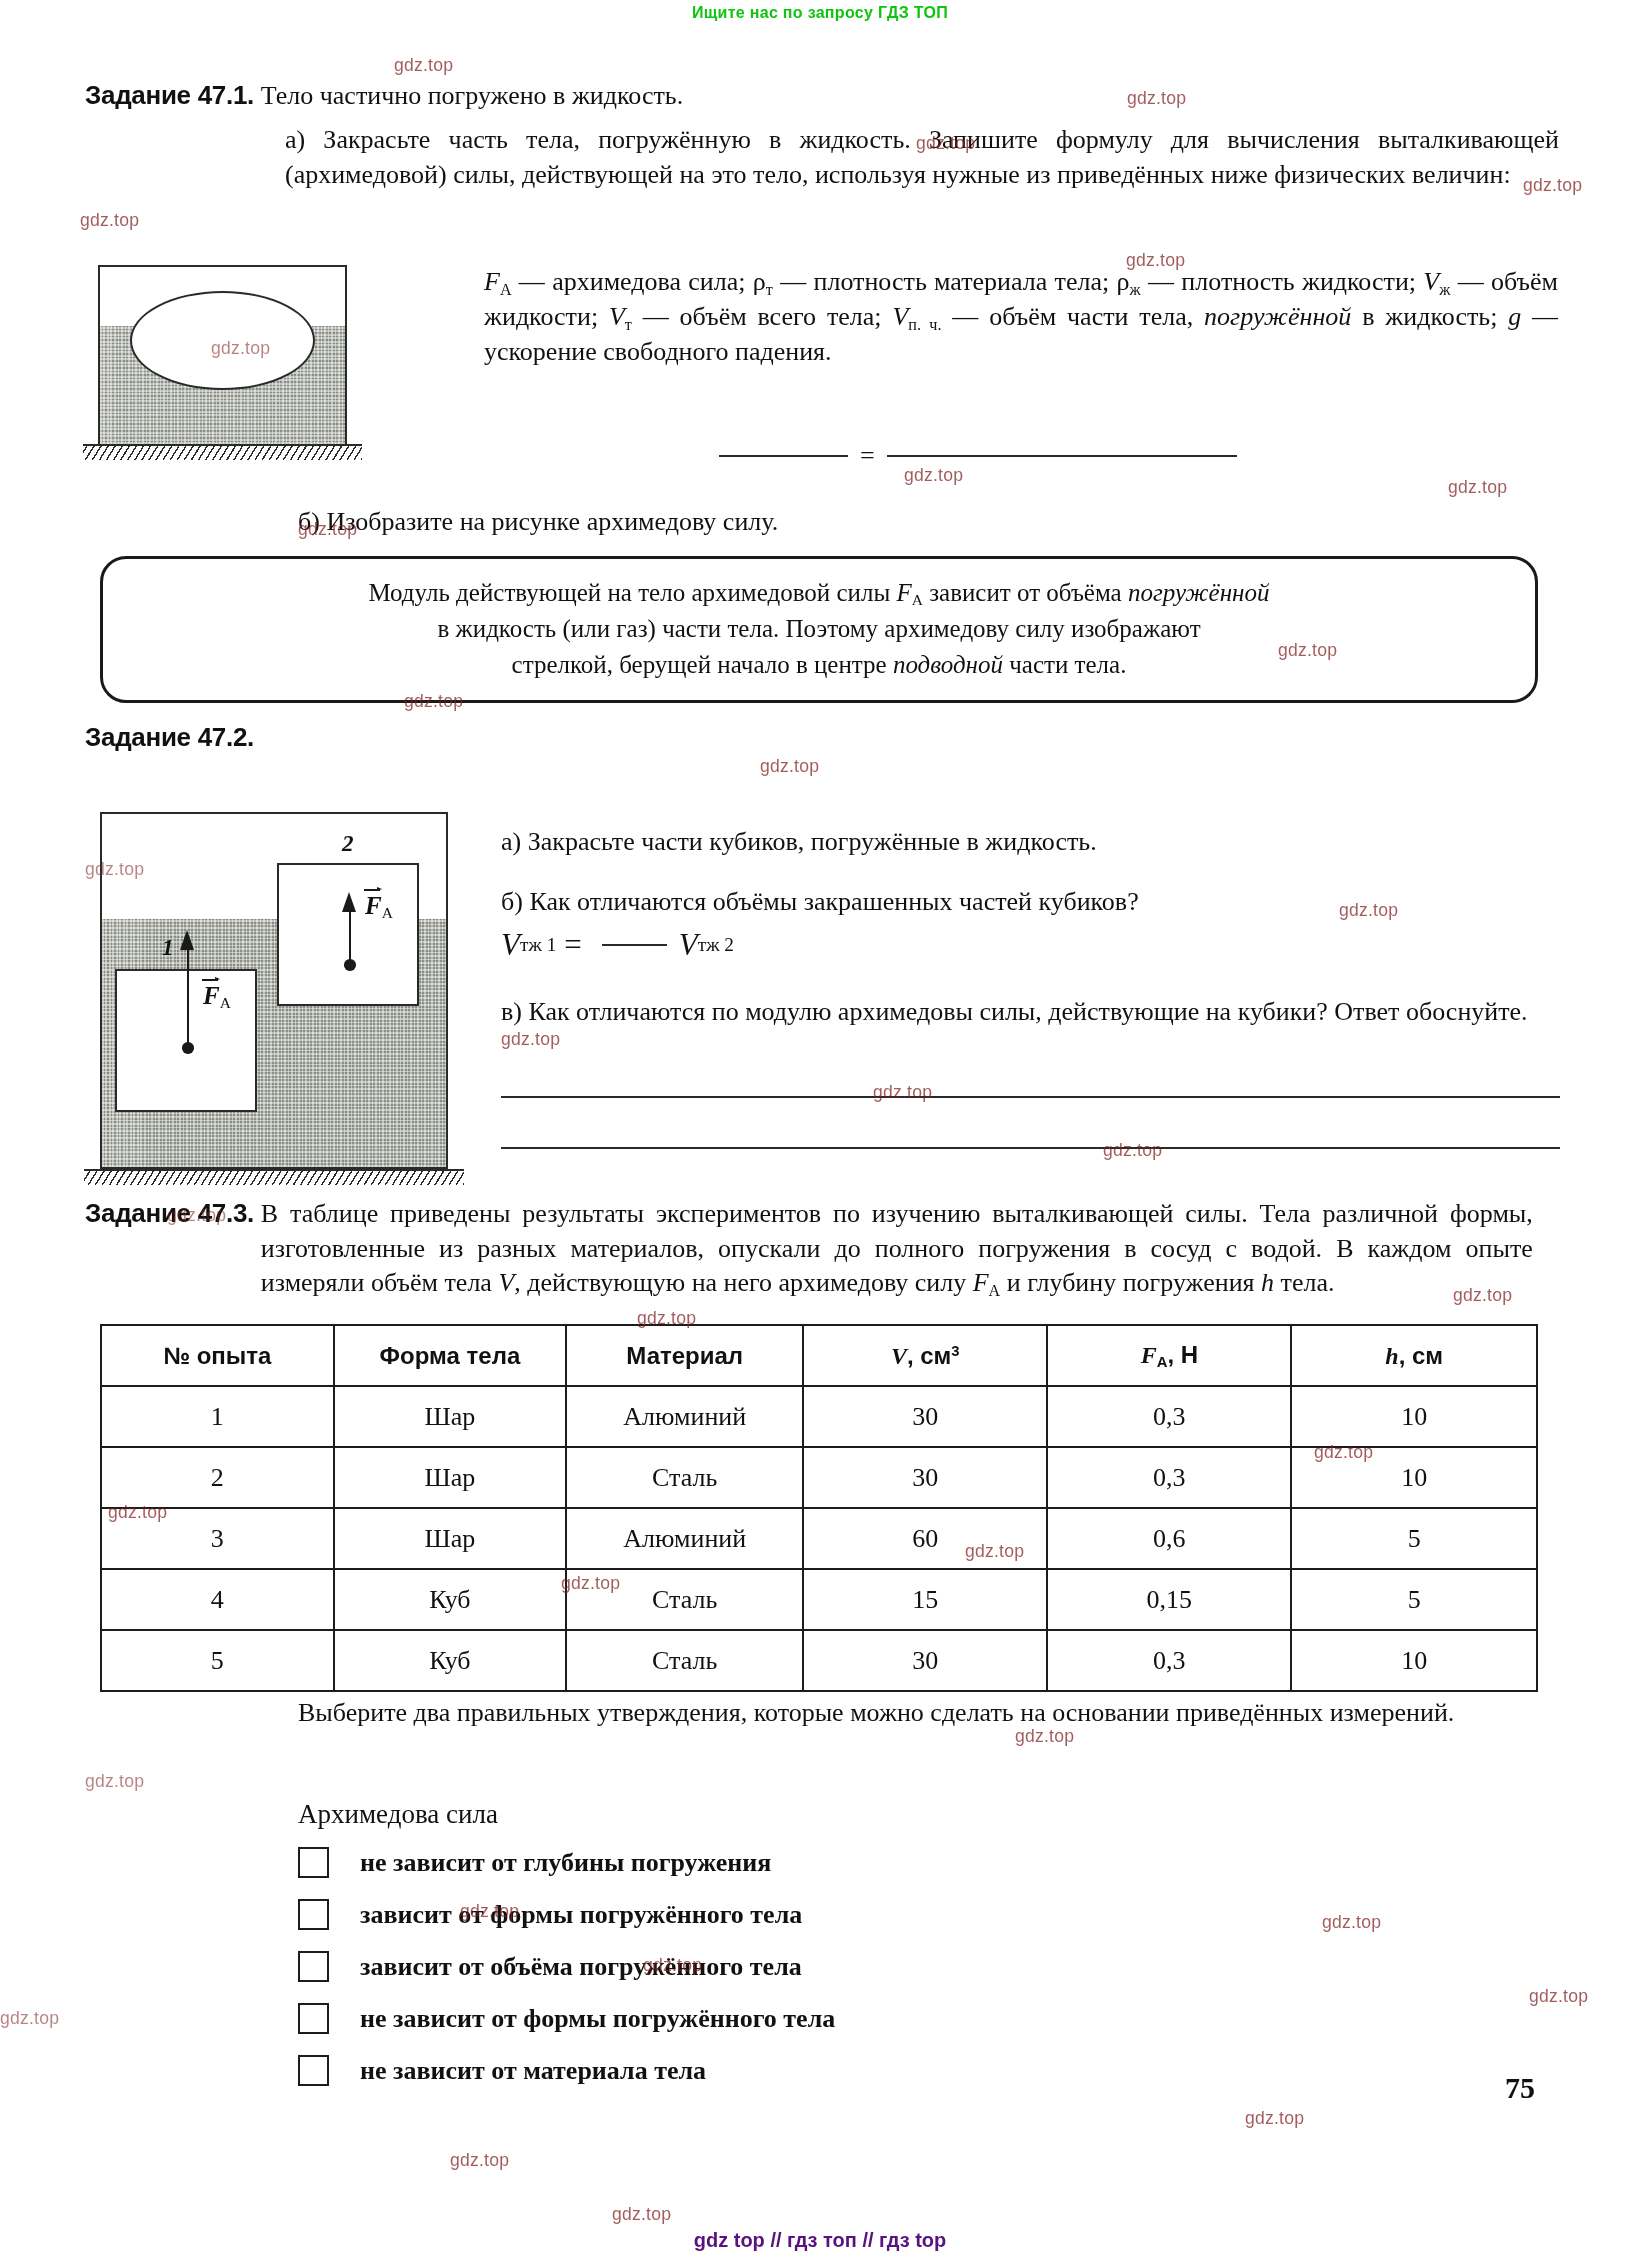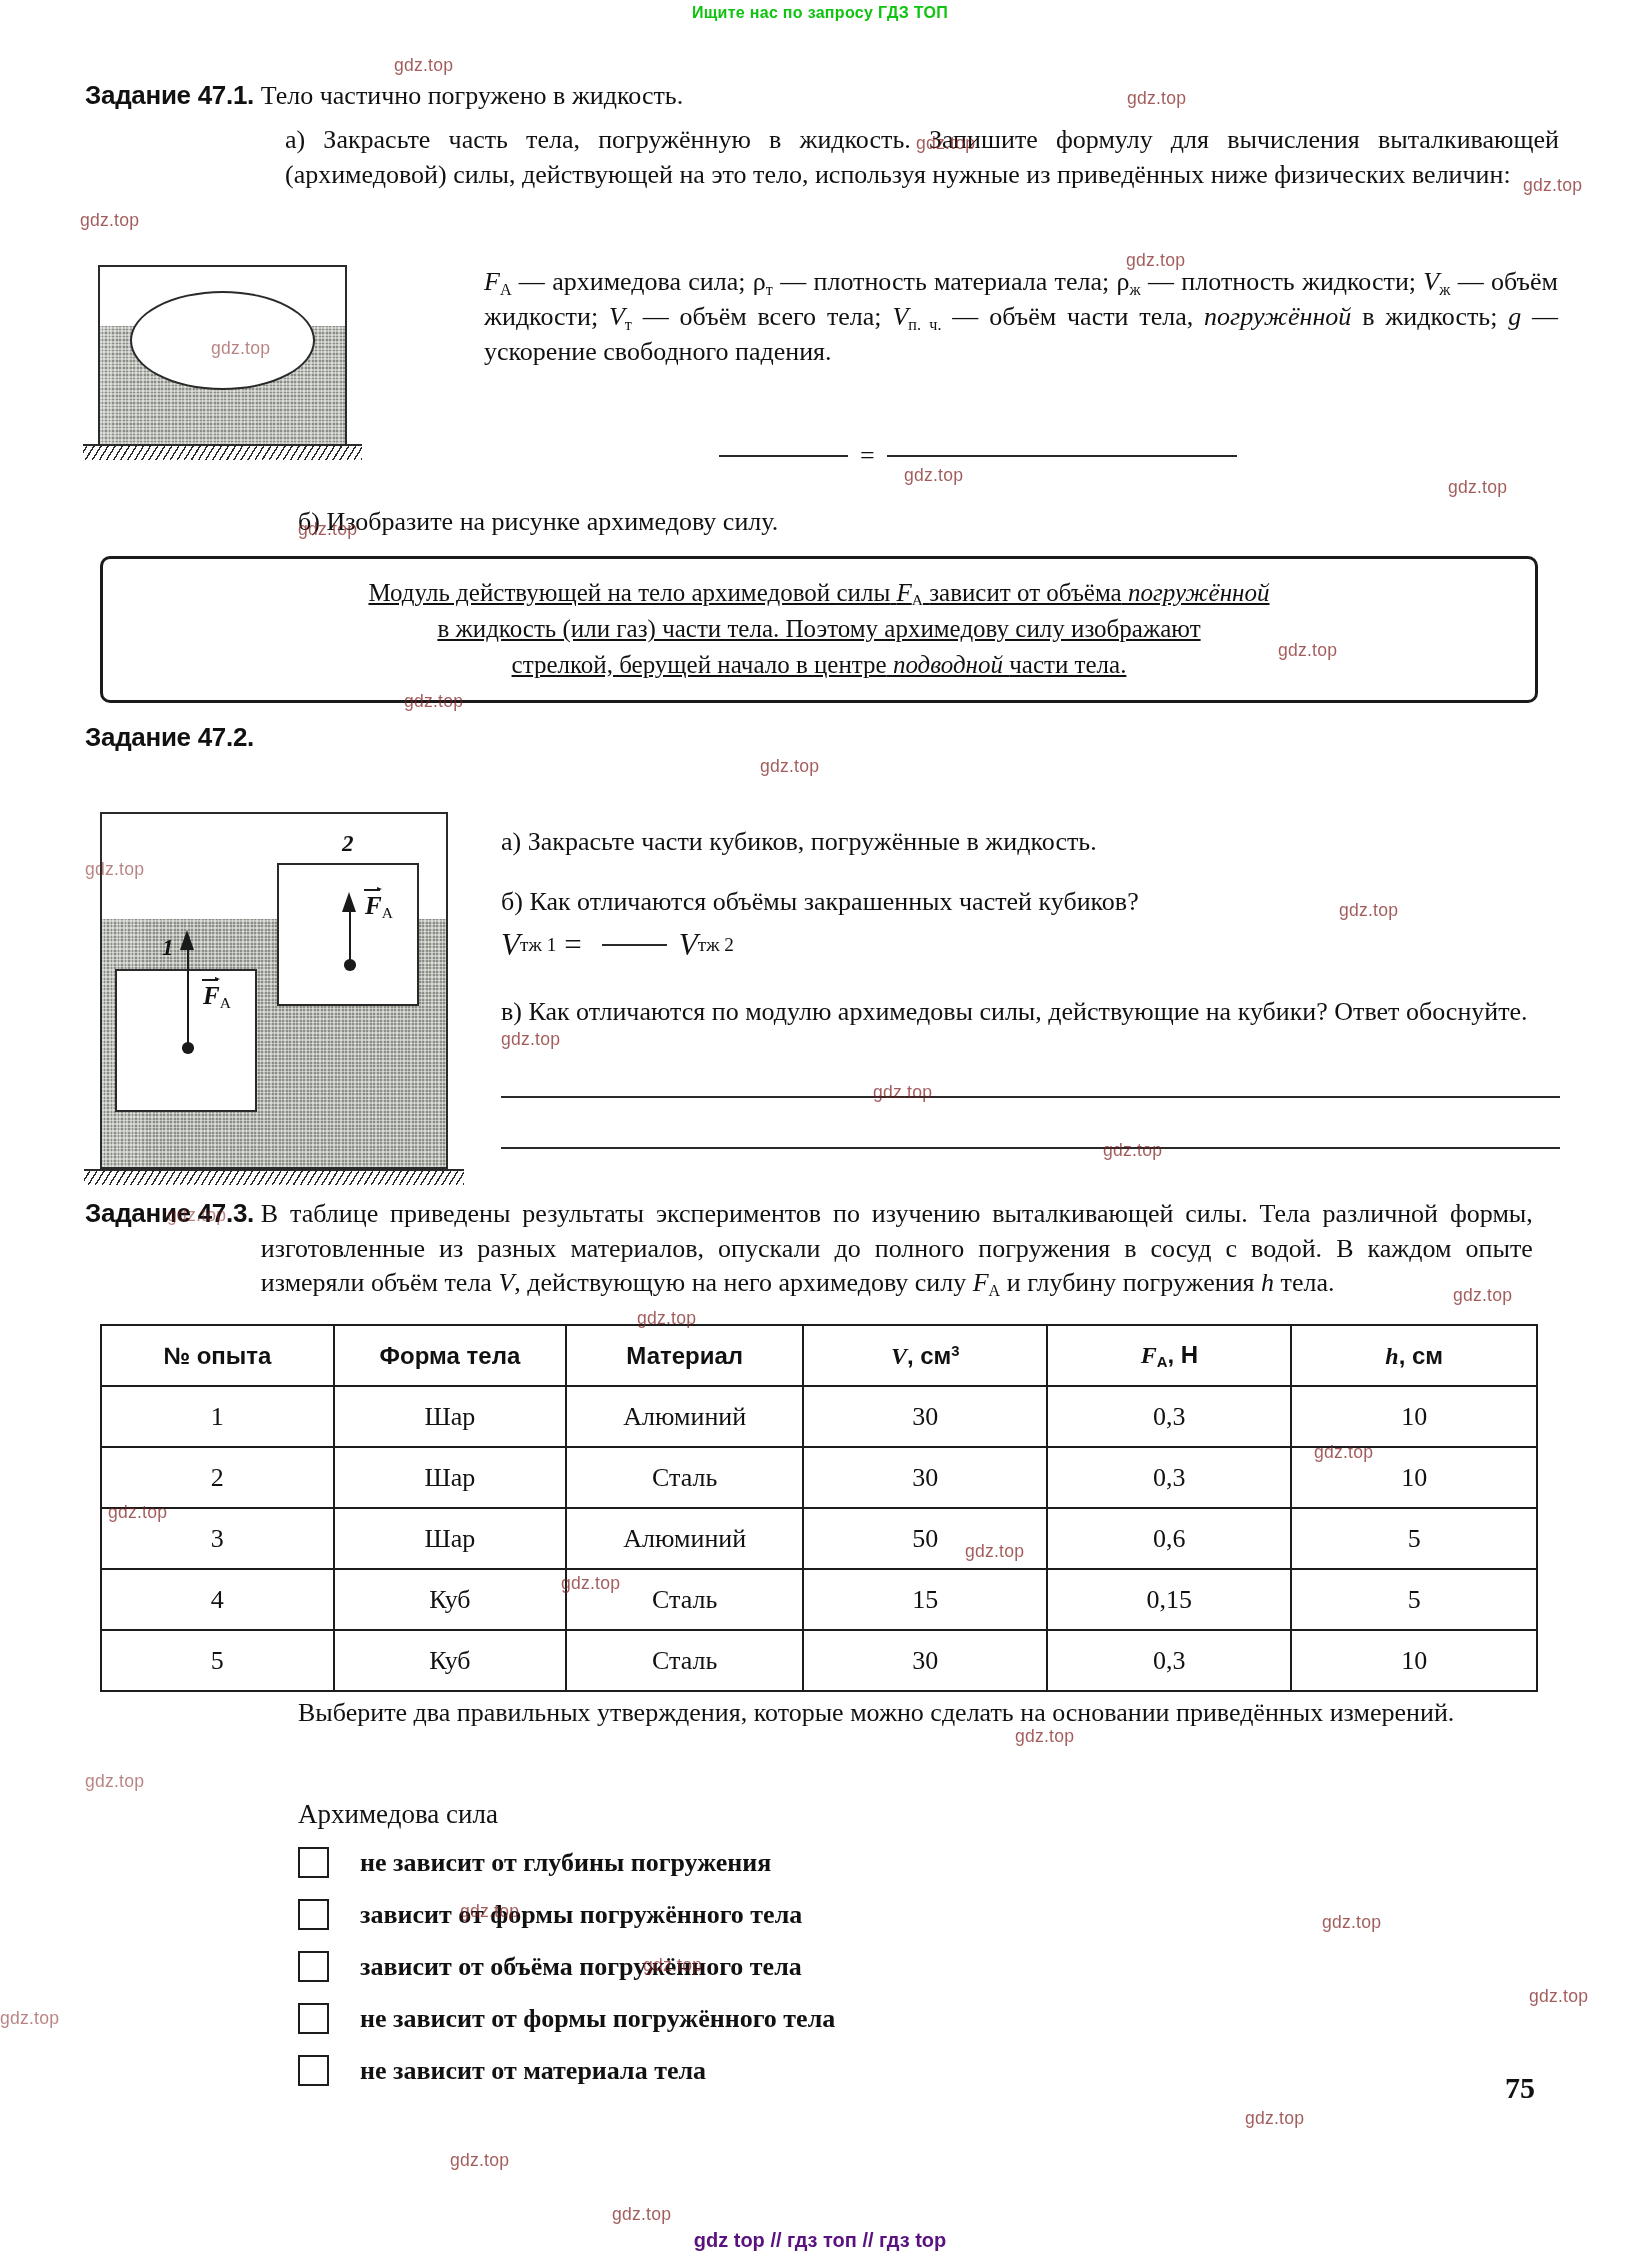--- a/index.html
+++ b/index.html
@@ -92,23 +92,23 @@
     display:flex; align-items:center; width:609px;
   }
   .ans-line { height:2px; background:#2a2a2a; }
   #answer-line-row .eqsign { margin:0 12px; font-size:26px; line-height:0; }
 
   #t471-b { position:absolute; left:298px; top:507px; font-size:26px; }
 
   
   #note-box {
     position:absolute; left:100px; top:556px; width:1438px;
-    border:3.4px solid #1a1a1a; border-radius:10px;
+    border:3.4px solid #1a1a1a; border-radius:26px;
     padding:16px 31px 17.6px 31px; box-sizing:border-box;
-    text-align:center; font-size:25px; line-height:1.42;text-decoration:underline;
+    text-align:center; font-size:25px; line-height:1.42;
   }
 
   
   #task472 { position:absolute; left:85px; top:722px; width:1475px; }
   #t472-head { display:flex; align-items:baseline; }
   #t472-head .task-label { margin-right:6.8px; }
   #t472-title { font-size:26px; }
 
   #fig2 { position:absolute; left:100px; top:812px; width:365px; height:386px; }
   #fig2 .vessel2 {
@@ -368,21 +368,21 @@
       <td>Шар</td>
       <td>Сталь</td>
       <td>30</td>
       <td>0,3</td>
       <td>10</td>
     </tr>
     <tr>
       <td>3</td>
       <td>Шар</td>
       <td>Алюминий</td>
-      <td>50</td>
+      <td>60</td>
       <td>0,6</td>
       <td>5</td>
     </tr>
     <tr>
       <td>4</td>
       <td>Куб</td>
       <td>Сталь</td>
       <td>15</td>
       <td>0,15</td>
       <td>5</td>

